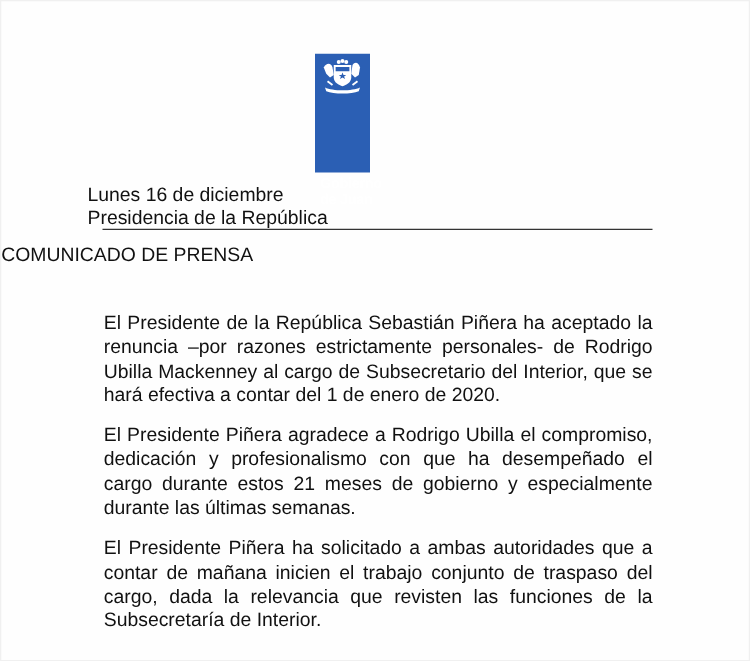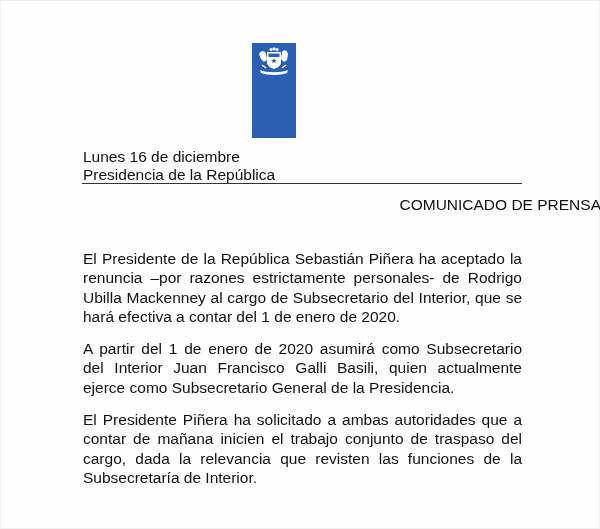--- a/index.html
+++ b/index.html
@@ -57,39 +57,39 @@
       top: 3px;
       color: #ffffff;
       font-weight: bold;
       font-size: 11.5px;
       line-height: 13px;
       letter-spacing: -0.2px;
       white-space: nowrap;
     }
     .header-block {
       position: absolute;
-      left: 82px;
+      left: 69px;
       top: 147px;
       font-size: 15.5px;
       line-height: 18px;
     }
     .rule {
       position: absolute;
       left: 81px;
       top: 182px;
       width: 440px;
       height: 0;
       border-top: 1.5px solid #333333;
     }
     .title {
       position: absolute;
       left: 0;
       width: 600px;
       top: 195px;
-      text-align: right;
+      text-align: left;
       font-size: 15.5px;
       line-height: 18px;
     }
     .body {
       position: absolute;
       left: 82px;
       width: 439px;
       top: 235px;
       font-size: 15.5px;
       line-height: 19.3px;
@@ -137,17 +137,17 @@
     <div>Lunes 16 de diciembre</div>
     <div>Presidencia de la República</div>
   </div>
 
   <div class="rule"></div>
 
   <div class="title">COMUNICADO DE PRENSA</div>
 
   <div class="body">
     <p>El Presidente de la República Sebastián Piñera ha aceptado la renuncia –por razones estrictamente personales- de Rodrigo Ubilla Mackenney al cargo de Subsecretario del Interior, que se hará efectiva a contar del 1 de enero de 2020.</p>
-    <p>A partir del 1 de enero de 2020 asumirá como Subsecretario del Interior Juan Francisco Galli Basili, quien actualmente ejerce como Subsecretario General de la Presidencia.</p>
+    <p>El Presidente Piñera agradece a Rodrigo Ubilla el compromiso, dedicación y profesionalismo con que ha desempeñado el cargo durante estos 21 meses de gobierno y especialmente durante las últimas semanas.</p>
     <p>El Presidente Piñera ha solicitado a ambas autoridades que a contar de mañana inicien el trabajo conjunto de traspaso del cargo, dada la relevancia que revisten las funciones de la Subsecretaría de Interior.</p>
   </div>
 
 </div>
 
 </body></html>

